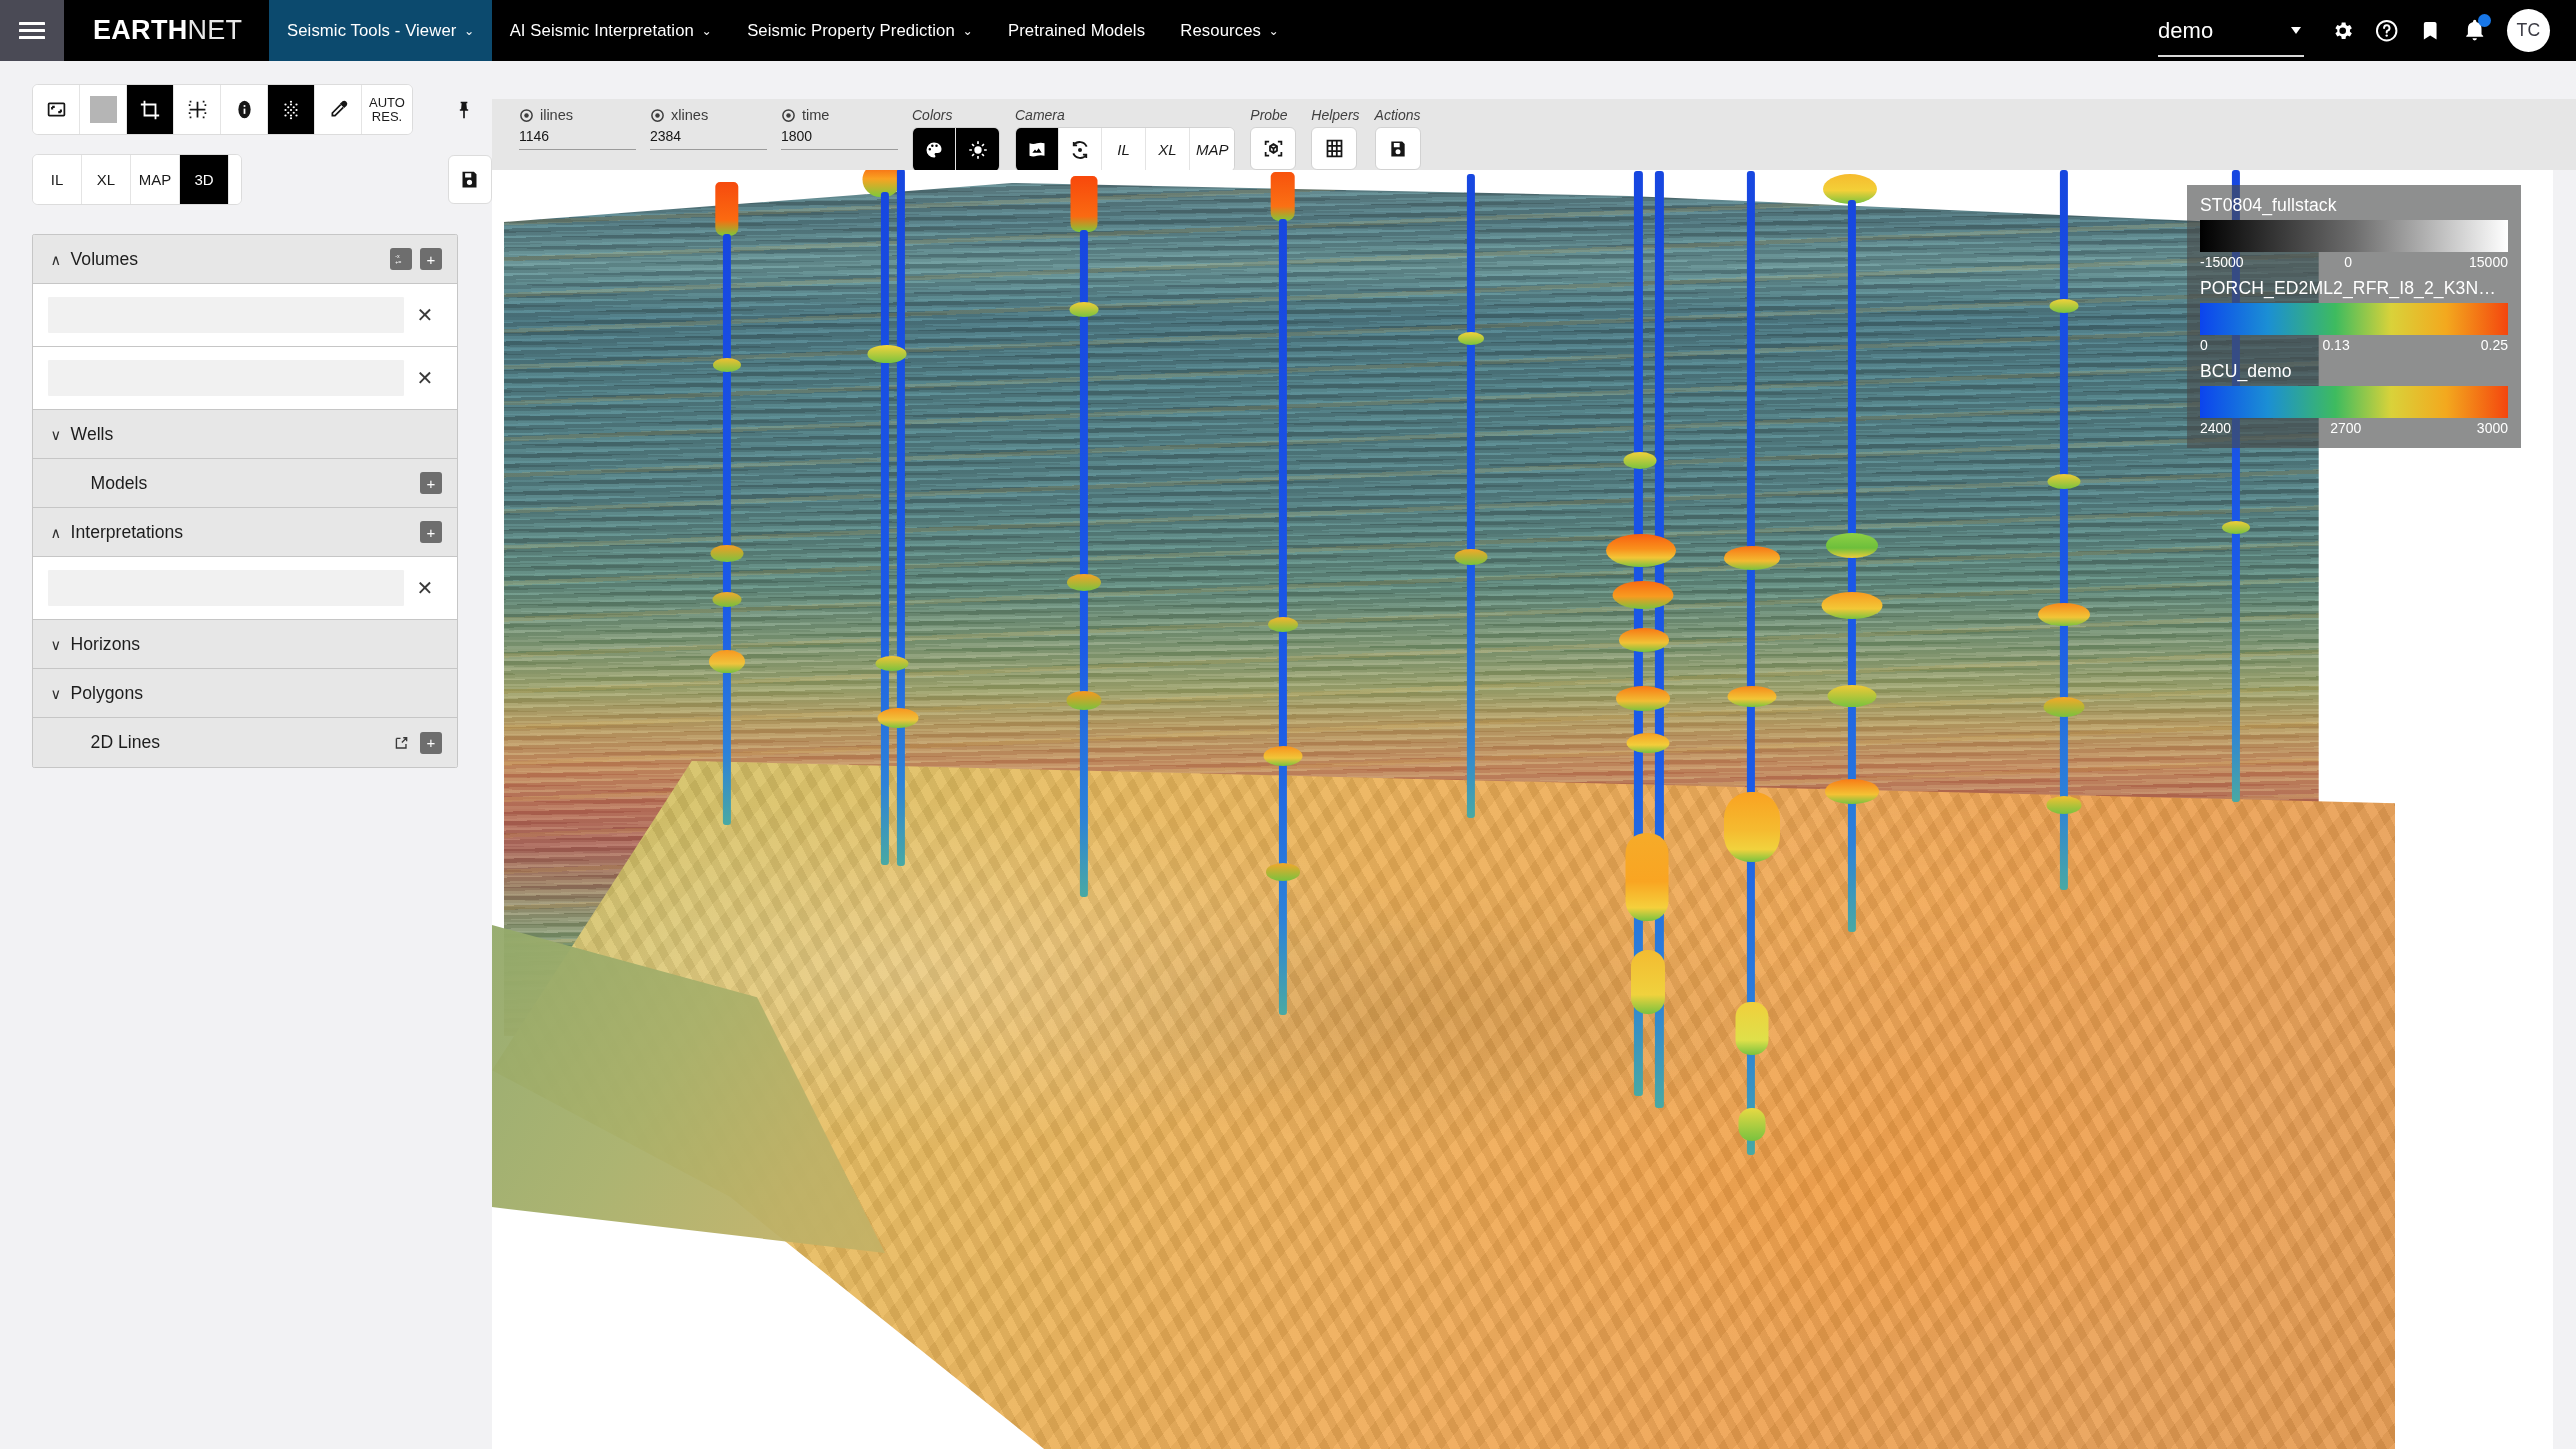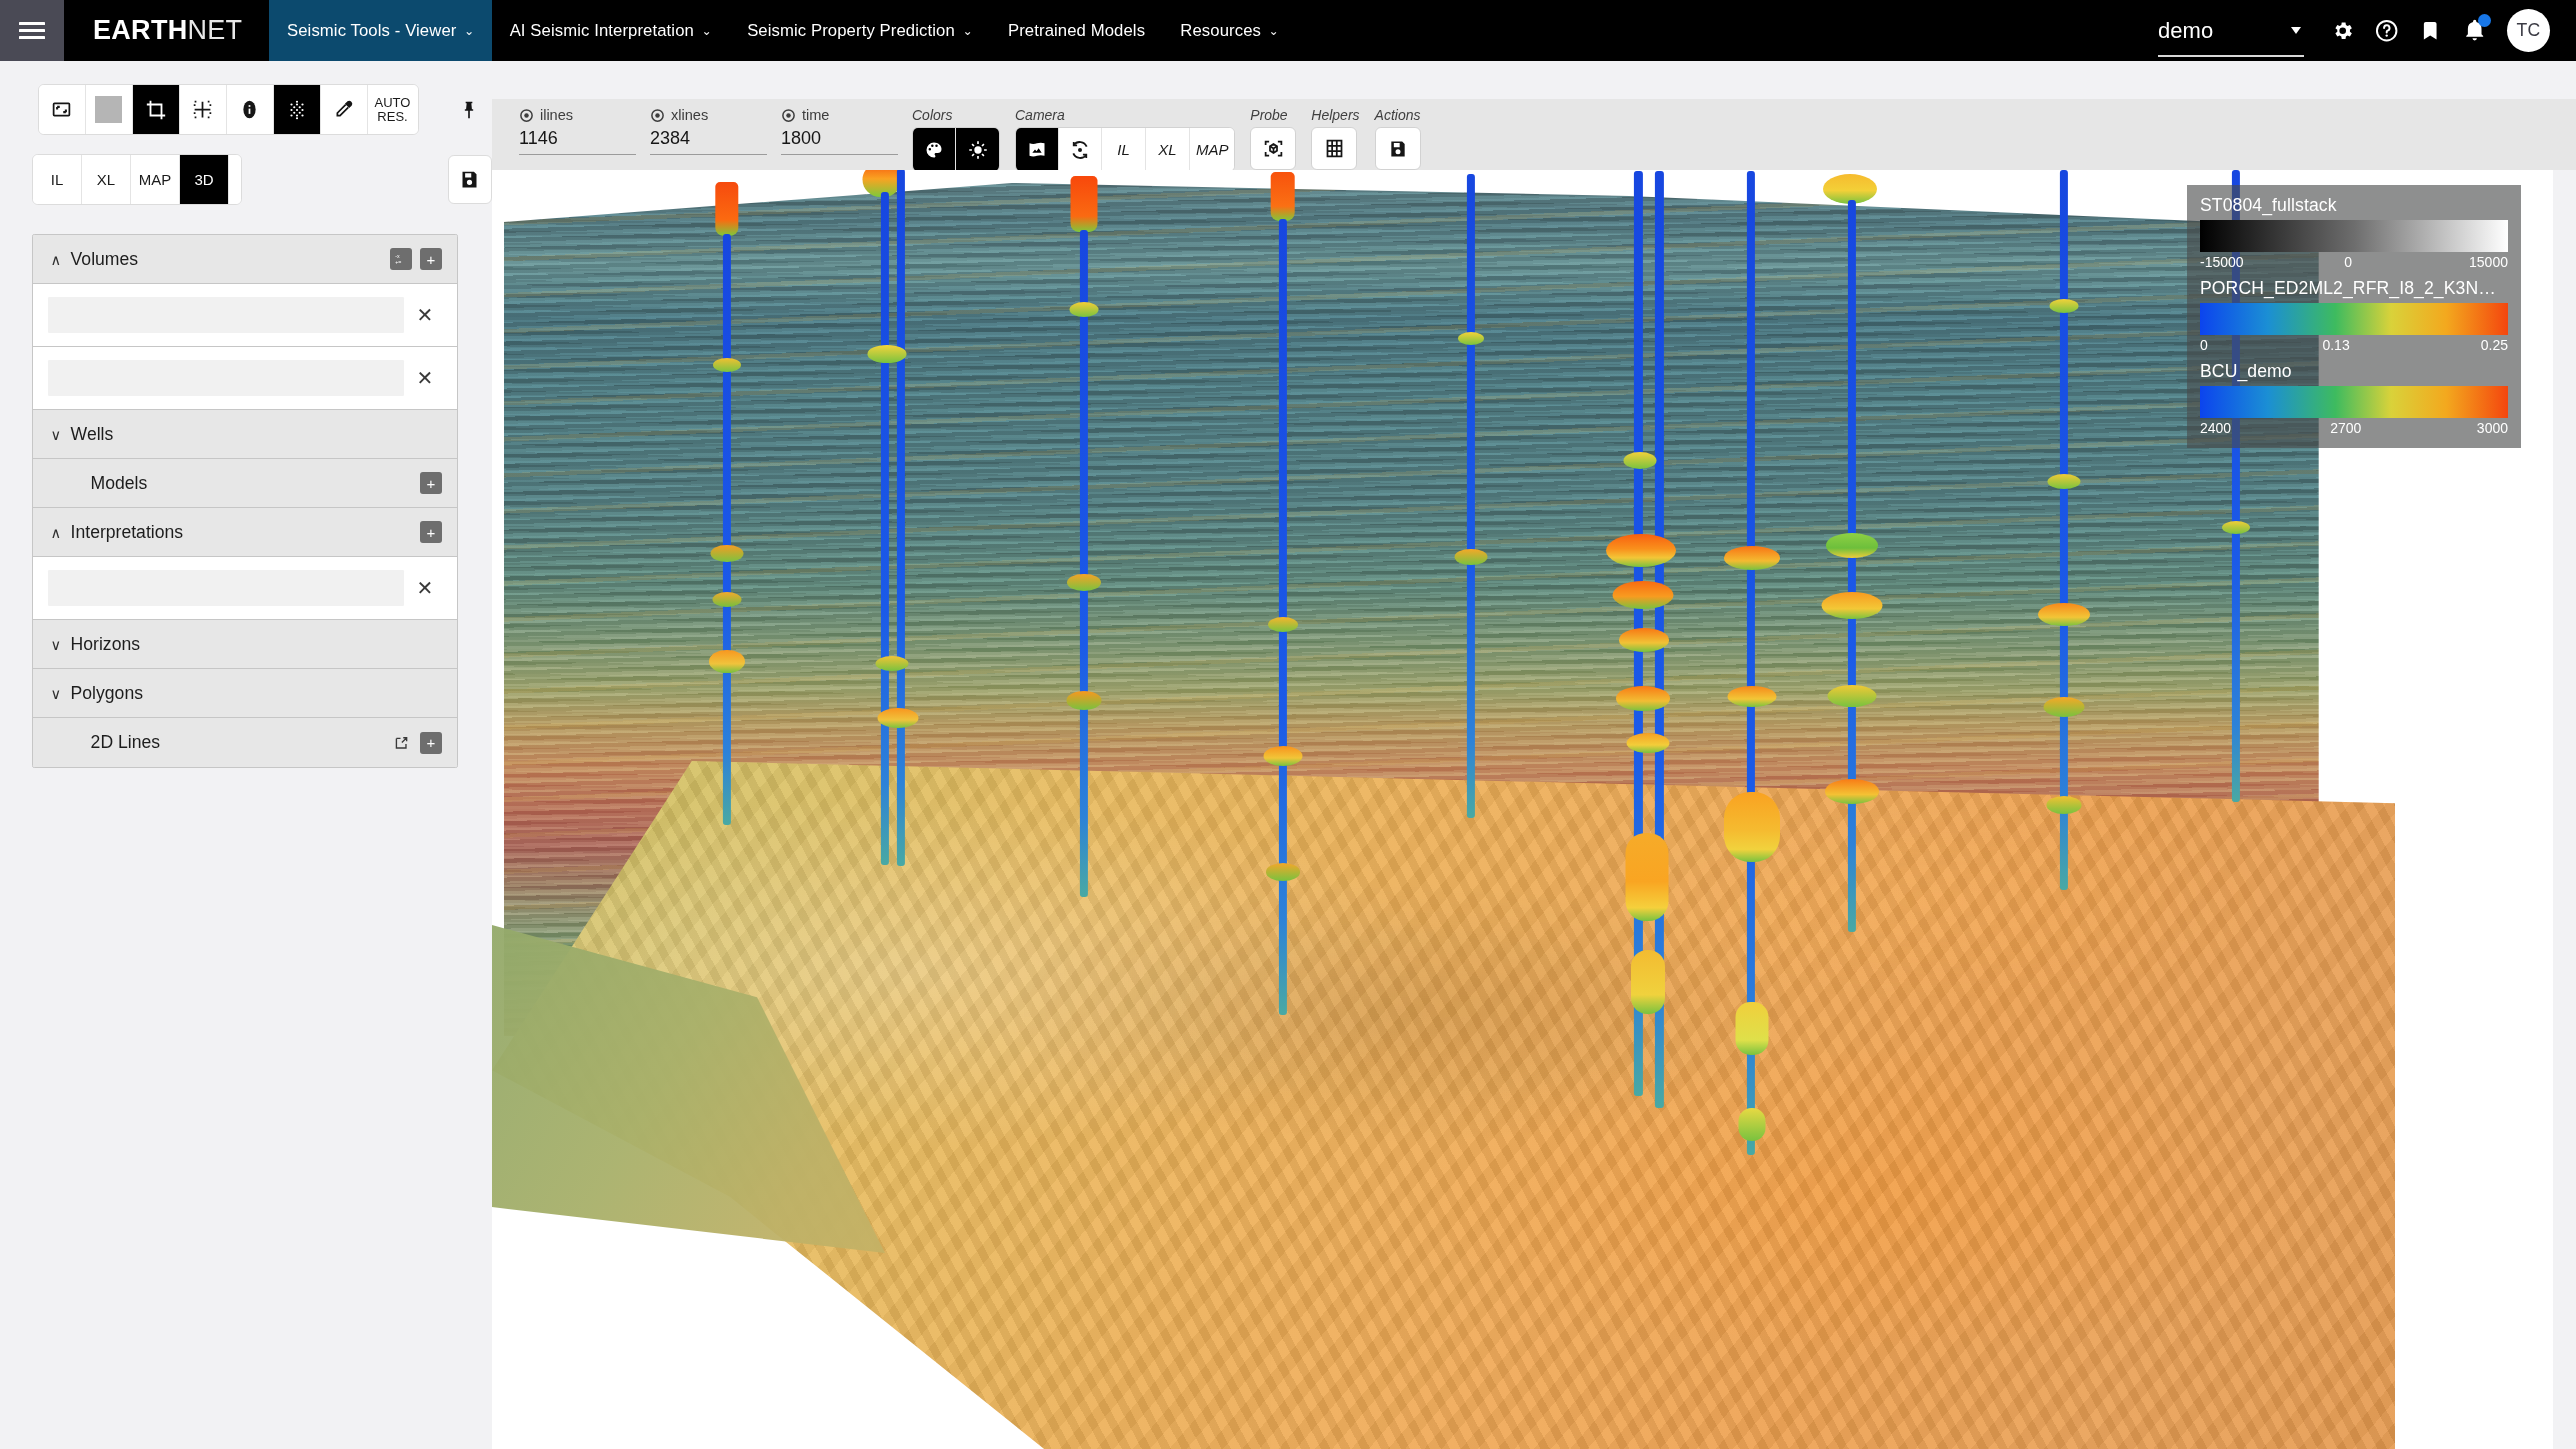--- a/index.html
+++ b/index.html
@@ -101,21 +101,21 @@
     min-width: 47px; height: 49px;
     display: flex; align-items: center; justify-content: center;
     background: #fff; border-right: 1.2px solid #e4e4e4;
     cursor: pointer; color: #1b1b1b; font-size: 14px;
     padding: 0 5.9px;
   }
   .tbtn:last-child { border-right: none; }
   .tbtn.active { background: #000000; color: #fff; }
   .tbtn.auto-res { flex-direction: column; line-height: 1.05; font-size: 13px; min-width: 50px; }
   .swatch { width: 27px; height: 27px; background: #b5b5b5; }
-  .row1 { display: flex; align-items: center; justify-content: center; }
+  .row1 { display: flex; align-items: center; }
   .pin-btn {
     margin-left: 33px; width: 35px; height: 35px;
     display: flex; align-items: center; justify-content: center; cursor: pointer;
   }
   .row2 { display: flex; align-items: center; margin-top: 19px; }
   .row2 .btn-group .tbtn { min-width: 49px; font-size: 15px; }
   .save-btn {
     margin-left: 206px; width: 52px; height: 49px;
     border: 1.2px solid #dcdcdc; border-radius: 5.9px; background: #fff;
     display: flex; align-items: center; justify-content: center; cursor: pointer;
@@ -165,21 +165,21 @@
     width: 2084px; height: 71px;
     background: #e6e6e6;
     display: flex; align-items: flex-start;
     padding: 8.2px 0 0 27px;
   }
   .numfield { width: 117px; margin-right: 14px; }
   .numfield .lbl {
     display: flex; align-items: center; gap: 5.9px;
     font-size: 14.6px; color: #3d3d3d;
   }
-  .numfield .val { font-size: 18px; color: #161616; margin-top: 4.7px; }
+  .numfield .val { font-size: 14px; color: #161616; margin-top: 4.7px; }
   .numfield .rule { height: 1.2px; background: #9b9b9b; margin-top: 4.7px; }
   .group { margin-right: 15px; font-style: italic; }
   .group .glabel { font-size: 14px; color: #3f3f3f; margin-bottom: 4.1px; }
   .group .btn-group { border: 1.2px solid #d2d2d2; }
   .group .tbtn { height: 43px; min-width: 43px; }
   .group .tbtn.lbl-btn { font-size: 15px; min-width: 44px; }
   .single-btn {
     border: 1.2px solid #d2d2d2; border-radius: 5.9px; background: #fff;
     width: 46px; height: 43px;
     display: flex; align-items: center; justify-content: center; cursor: pointer;

